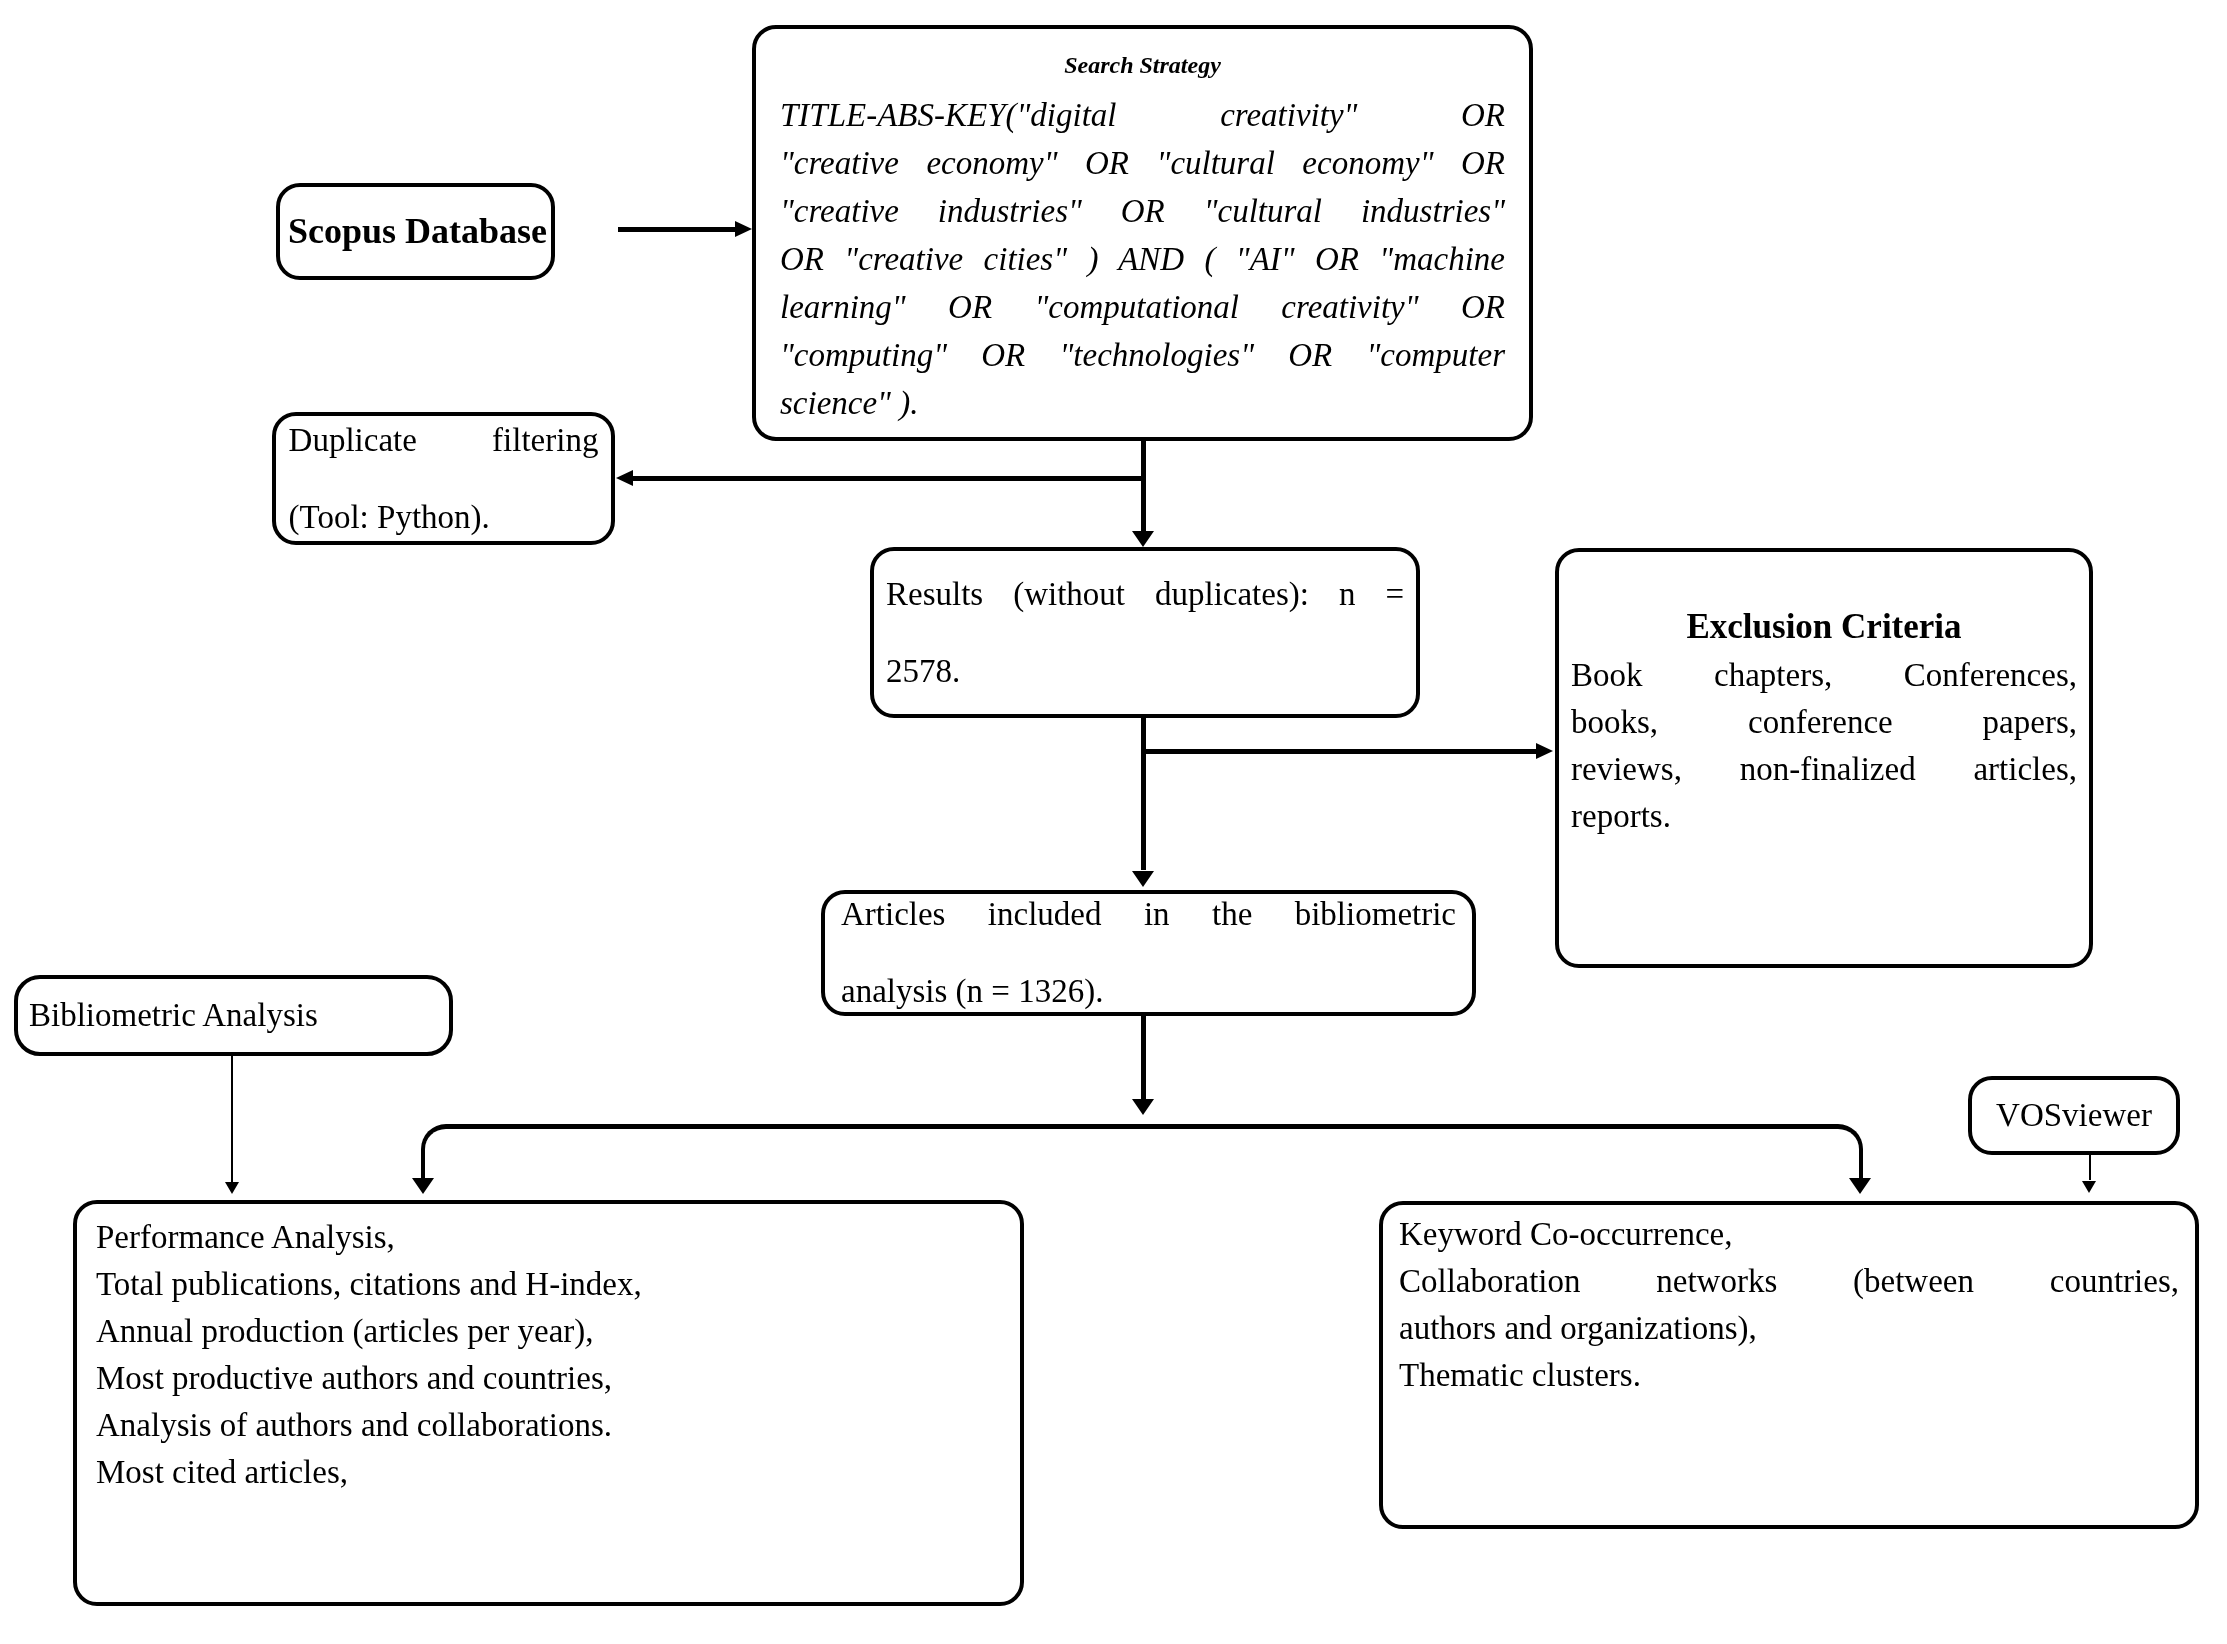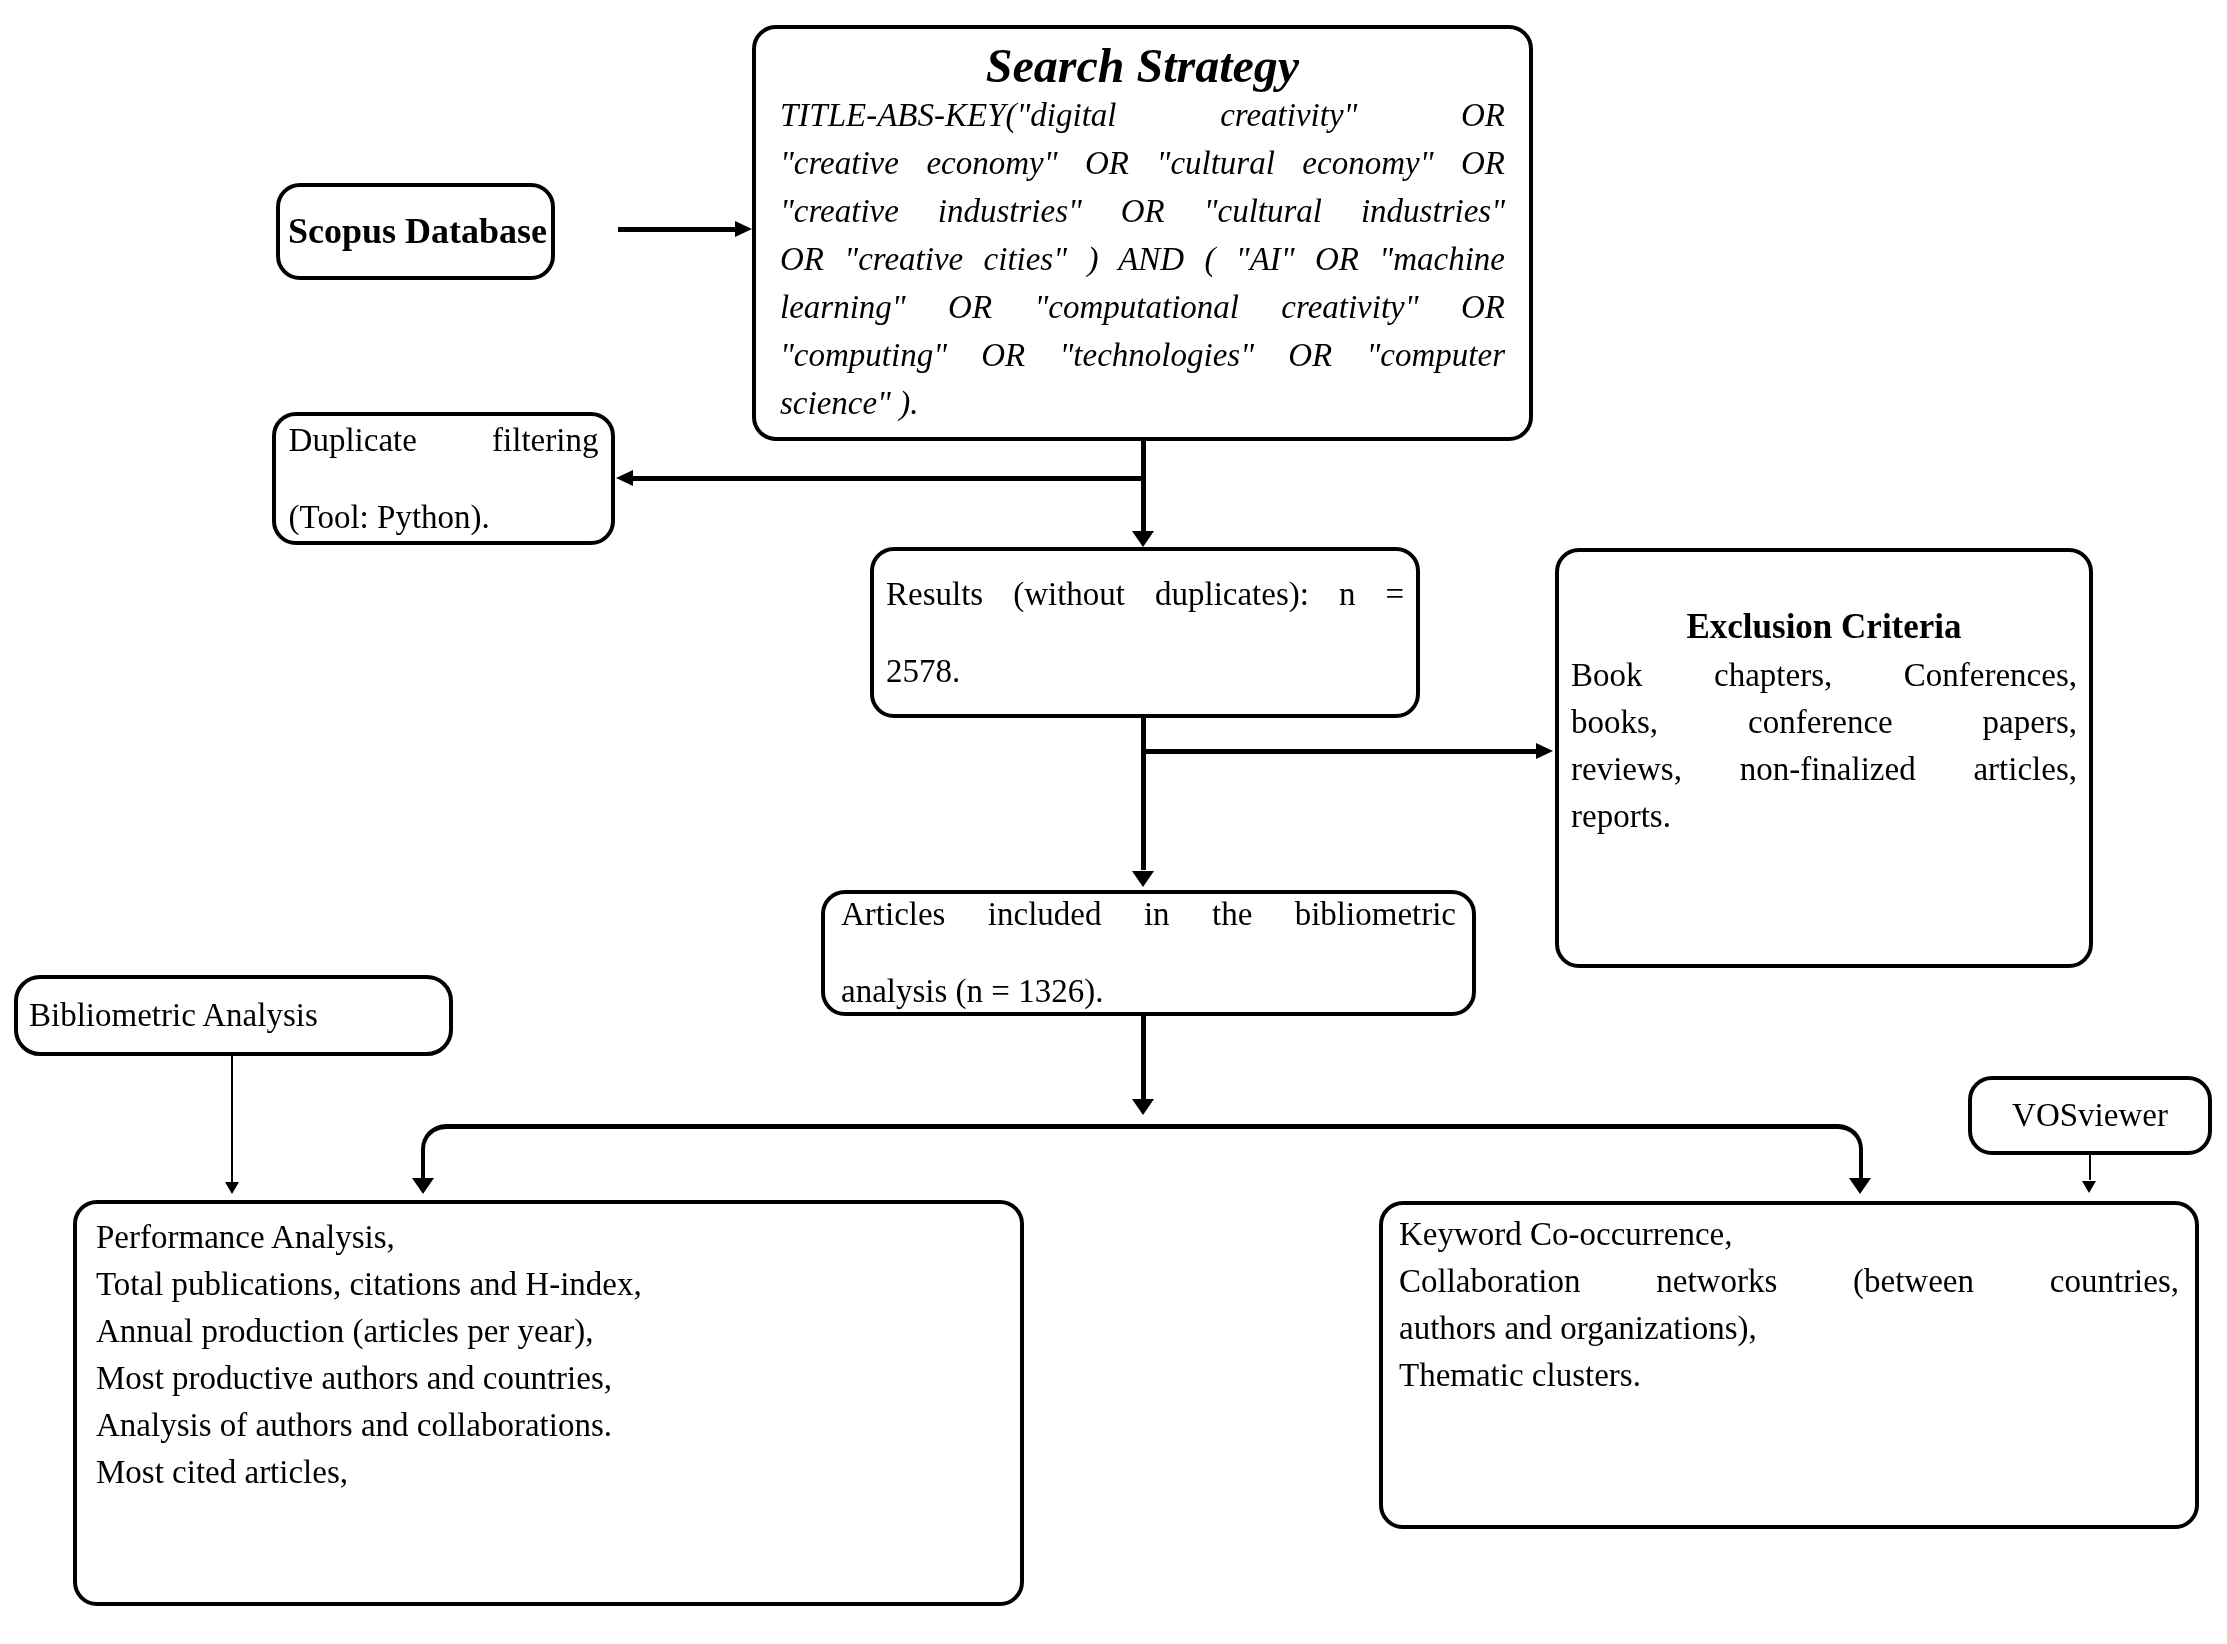--- a/index.html
+++ b/index.html
@@ -29,32 +29,32 @@
   
   #scopus {
     left: 276px; top: 183px; width: 279px; height: 97px;
     display: flex; align-items: center; padding-left: 8px;
     font-weight: bold; font-size: 36px;
   }
   #search {
     left: 752px; top: 25px; width: 781px; height: 416px;
     padding: 11px 24px 0 24px; font-style: italic; line-height: 48px;
   }
-  #search .title { font-size: 48px; line-height: 51px; }
+  #search .title { font-size: 24px; line-height: 51px; }
   #duplicate  { left: 272px;  top: 412px;  width: 343px;  height: 133px; padding: 0 12.6px; line-height: 45px; }
   #results    { left: 870px; top: 547px;  width: 550px;  height: 171px; padding: 0 12px; line-height: 45px; }
   #exclusion  { left: 1555px; top: 548px;  width: 538px;  height: 420px; padding: 49px 12px 0 12px; line-height: 47px; }
   #exclusion .title { font-size: 35px; line-height: 51px; }
   #articles   { left: 821px; top: 890px; width: 655px;  height: 126px; padding: 0 16px; line-height: 45px; }
   #bibliometric {
     left: 14px; top: 975px; width: 439px; height: 81px;
     border-width: 4px; display: flex; align-items: center; padding-left: 11px; border-radius: 26px;
   }
   #vosviewer {
-    left: 1968px; top: 1076px; width: 244px; height: 79px;
+    left: 1968px; top: 1076px; width: 212px; height: 79px;
     border-width: 4px; display: flex; align-items: center; justify-content: center;
   }
   #performance { left: 73px;   top: 1200px; width: 951px; height: 406px; padding: 9.5px 19px 0 19px; line-height: 47px; }
   #keyword     { left: 1379px; top: 1201px; width: 820px; height: 328px; padding: 6.3px 16px 0 16px;  line-height: 47px; }
 
   
   .hline, .vline { position: absolute; background: #000000; }
   .ah { position: absolute; width: 0; height: 0; }
   .ah.down  { border-left: 11px solid transparent; border-right: 11px solid transparent; border-top: 16px solid #000; }
   .ah.down.small { border-left: 7px solid transparent; border-right: 7px solid transparent; border-top: 12px solid #000; }

